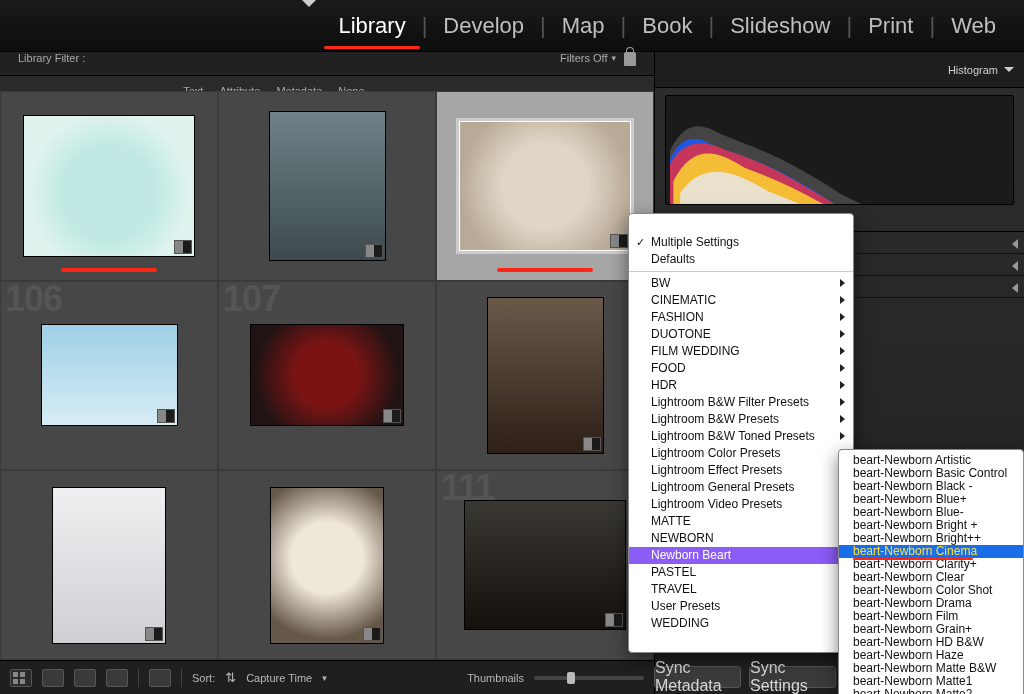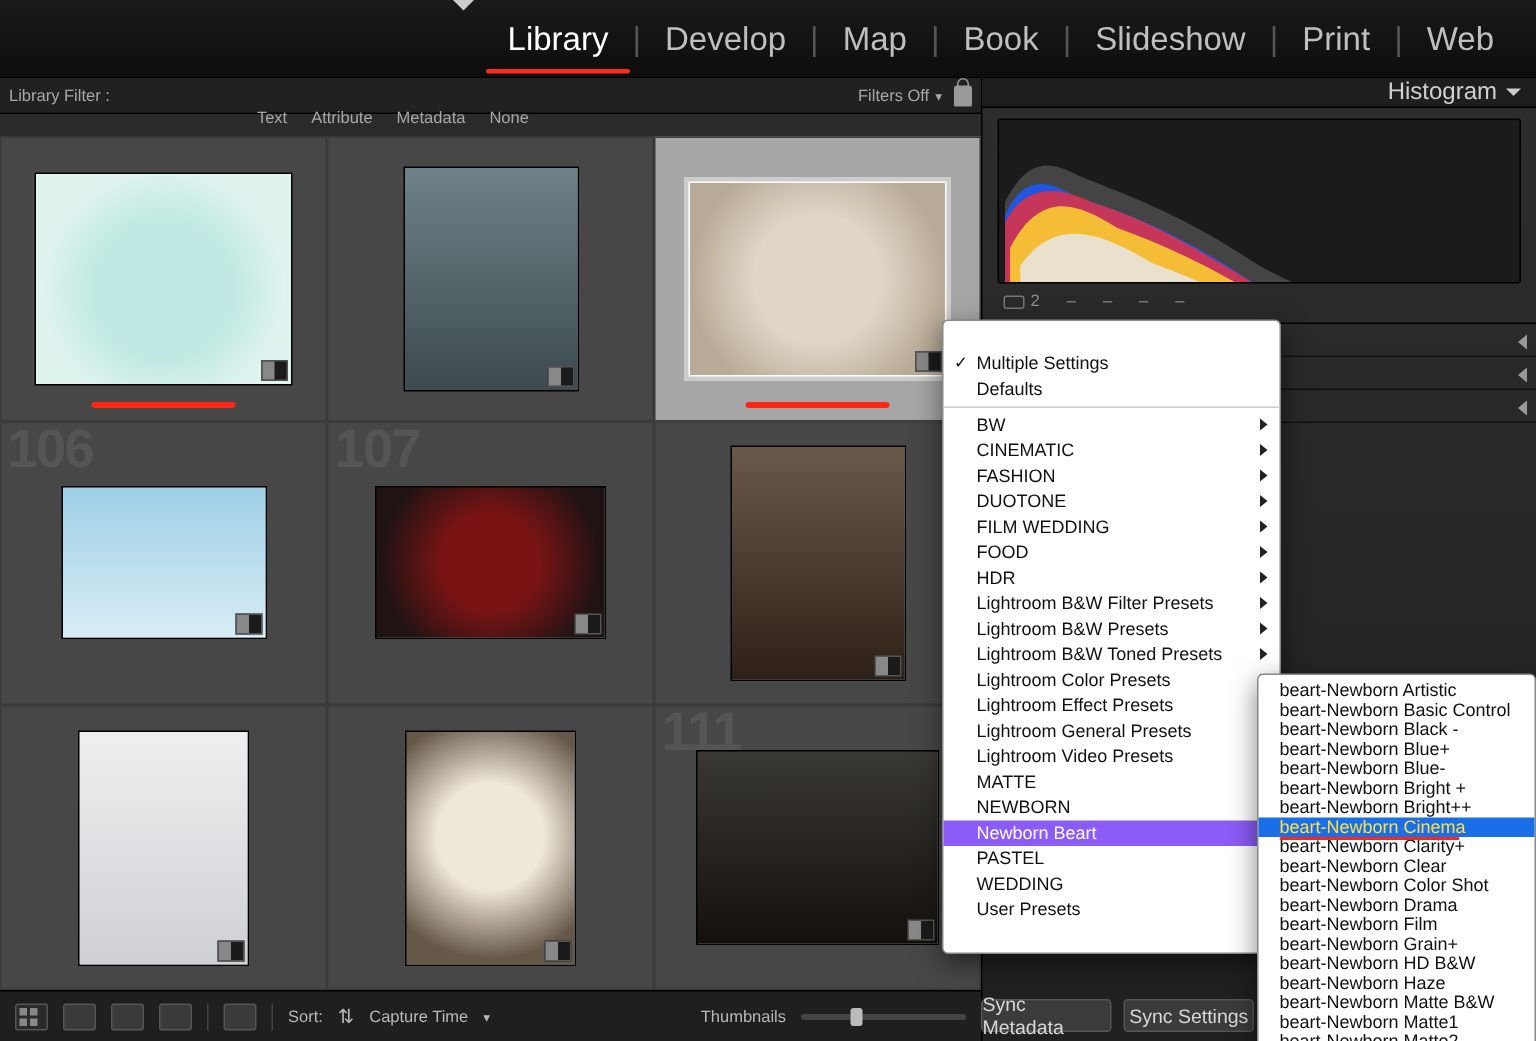--- a/index.html
+++ b/index.html
@@ -13,22 +13,22 @@
   #topbar .nav .item { padding:0 14px; color:#bfbfbf; cursor:pointer; position:relative;}
   #topbar .nav .item.active { color:#fff; }
   #topbar .nav .item.active::after { content:""; position:absolute; left:0; right:0; bottom:-10px;
            height:3px; background:#ff2b18; border-radius:2px; }
   #topbar .nav .sep { color:#555; font-size:22px; padding:0 2px;}
   #topbar .caret { position:absolute; top:0; left:302px;
       border-left:7px solid transparent; border-right:7px solid transparent; border-top:7px solid #ccc;}
 
   
   #filterbar { position:absolute; left:0; top:52px; right:370px; height:24px;
-      background:#212121; border-bottom:1px solid #000; display:flex; align-items:center;
-      font-size:11px; color:#a8a8a8; padding:0 6px;}
+      background:#212121; border-bottom:1px solid #000; display:flex; align-items:flex-start;
+      font-size:11px; color:#a8a8a8; padding:0 18px;}
   #filterbar .lbl { flex:0 0 auto; margin-right:90px;}
   #filterbar .tab { padding:2px 8px; border-radius:3px; cursor:pointer;margin-top:31px;}
   #filterbar .spacer { flex:1;}
   #filterbar .dd { display:flex; align-items:center; gap:4px;}
   #filterbar .lock { width:12px; height:14px; background:#999; border-radius:2px 2px 1px 1px;
       position:relative; margin-left:8px;}
   #filterbar .lock::before{content:"";position:absolute;top:-5px;left:2px;width:6px;height:6px;
       border:1.5px solid #999;border-bottom:none;border-radius:5px 5px 0 0;}
 
   
@@ -43,22 +43,22 @@
   .cell.sel .thumb { box-shadow:0 0 0 1px #fff, 0 0 0 4px #ccc; }
   .cell.sel { background:#a6a6a6;}
   .badge { position:absolute; right:2px; bottom:2px; width:18px; height:14px;
       background:#1b1b1b; border:1px solid #555; display:flex;}
   .badge::before{content:"";width:50%;background:#888;}
   .redline { position:absolute; height:4px; background:#ff2615; border-radius:2px;}
 
   
   #rightcol { position:absolute; right:0; top:52px; width:370px; bottom:0;
       background:linear-gradient(#2d2d2d,#202020); border-left:1px solid #000; }
-  #histhdr { height:20px; background:#1e1e1e; display:flex; align-items:center;
-      justify-content:flex-end; padding:0 10px; font-size:16px; color:#d0d0d0; border-bottom:1px solid #000;}
+  #histhdr { height:36px; background:#1e1e1e; display:flex; align-items:center;
+      justify-content:flex-end; padding:0 10px; font-size:11px; color:#d0d0d0; border-bottom:1px solid #000;}
   #histhdr .tri { margin-left:6px; border-top:5px solid #ccc; border-left:5px solid transparent;
       border-right:5px solid transparent;}
   #histbox { margin:7px 10px 4px 10px; height:110px; background:#1b1b1b;
       border:1px solid #000; border-radius:2px; position:relative; overflow:hidden;}
   #histbox svg { position:absolute; inset:4px;}
   #histinfo { display:flex; gap:18px; color:#8f8f8f; font-size:11px; padding:2px 14px 8px;
       border-bottom:1px solid #000;}
   #histinfo span.box { display:inline-block; width:14px; height:9px; border:1px solid #777;
       border-radius:2px; margin-right:4px; vertical-align:middle;}
   .panelrow { height:22px; border-bottom:1px solid #111; position:relative;}
@@ -97,21 +97,21 @@
       linear-gradient(#888,#888) 2px 9px/5px 5px no-repeat,
       linear-gradient(#888,#888) 9px 9px/5px 5px no-repeat, #2b2b2b;}
   #toolbar .sorticon { font-size:13px;}
   #toolbar .slider { width:110px; height:4px; background:#444; border-radius:2px; position:relative;}
   #toolbar .slider .knob { position:absolute; top:-4px; left:30%; width:8px; height:12px;
        background:#bbb; border-radius:2px;}
 
   #syncbar { position:absolute; right:188px; bottom:0; width:182px; height:34px;
        display:flex; gap:8px; align-items:center; z-index:3;}
   #syncbar .btn { flex:1; height:22px; background:#3b3b3b; border:1px solid #555;
-       border-radius:3px; font-size:13px; color:#d8d8d8; display:flex; align-items:center;
+       border-radius:3px; font-size:16px; color:#d8d8d8; display:flex; align-items:center;
        justify-content:center;}
 
   
   .ph { width:100%; height:100%; }
   .ph1 { background:radial-gradient(circle at 50% 55%,#bfe9e2 0 40%,#dff3ef 70%);}
   .ph2 { background:linear-gradient(#6e8288,#3d4a4e);}
   .ph3 { background:radial-gradient(circle at 50% 50%,#e1d6c6 0 40%,#b7ab97 80%);}
   .ph4 { background:linear-gradient(#9fcfe6,#d7edf5);}
   .ph5 { background:radial-gradient(circle at 50% 50%,#7a1414 0 35%,#201313 80%);}
   .ph6 { background:linear-gradient(#6a5949,#2d2017);}
@@ -288,22 +288,23 @@
     <div class="mi submenu">Lightroom B&amp;W Presets</div>
     <div class="mi submenu">Lightroom B&amp;W Toned Presets</div>
     <div class="mi submenu">Lightroom Color Presets</div>
     <div class="mi submenu">Lightroom Effect Presets</div>
     <div class="mi submenu">Lightroom General Presets</div>
     <div class="mi submenu">Lightroom Video Presets</div>
     <div class="mi submenu">MATTE</div>
     <div class="mi submenu">NEWBORN</div>
     <div class="mi submenu hl">Newborn Beart</div>
     <div class="mi submenu">PASTEL</div>
+    <div class="mi submenu">TRAVEL</div>
+    <div class="mi submenu">User Presets</div>
     <div class="mi submenu">WEDDING</div>
-    <div class="mi submenu">User Presets</div>
   </div>
 <div id="submenu">
     <div class="mi">beart-Newborn Artistic</div>
     <div class="mi">beart-Newborn Basic Control</div>
     <div class="mi">beart-Newborn Black -</div>
     <div class="mi">beart-Newborn Blue+</div>
     <div class="mi">beart-Newborn Blue-</div>
     <div class="mi">beart-Newborn Bright +</div>
     <div class="mi">beart-Newborn Bright++</div>
     <div class="mi hl">beart-Newborn Cinema</div>

